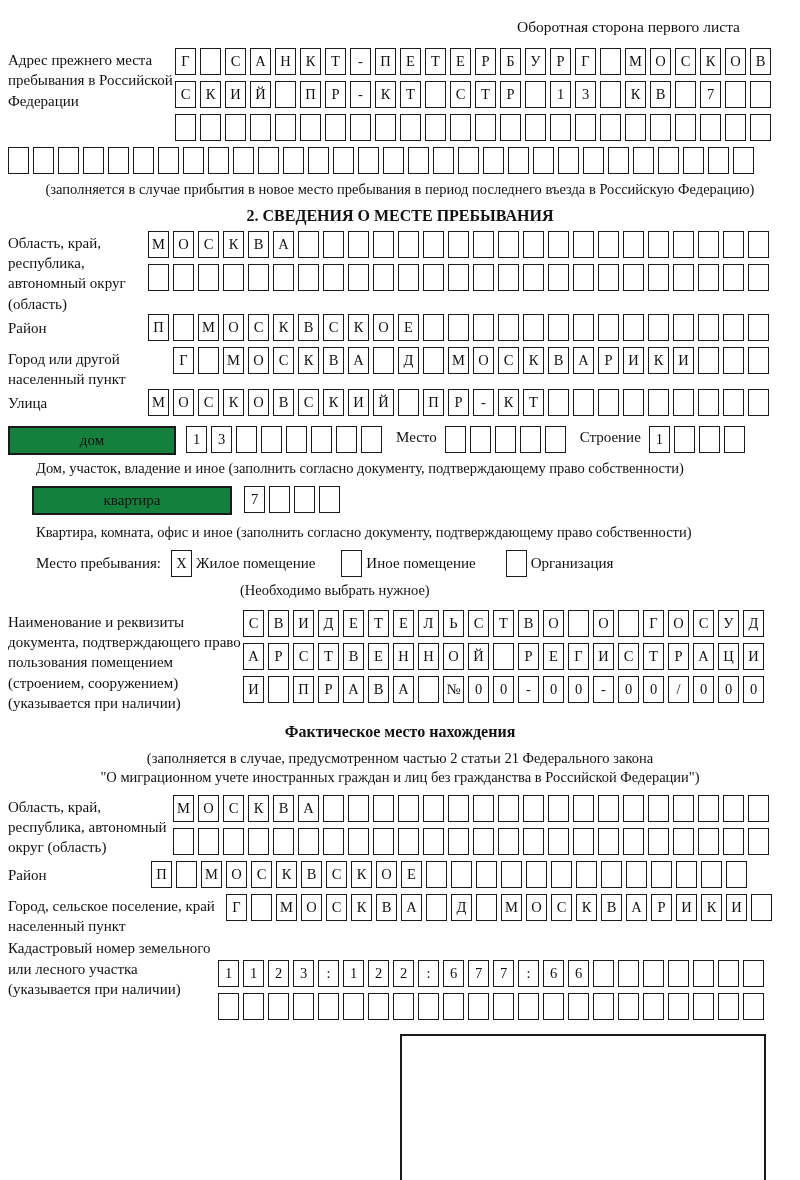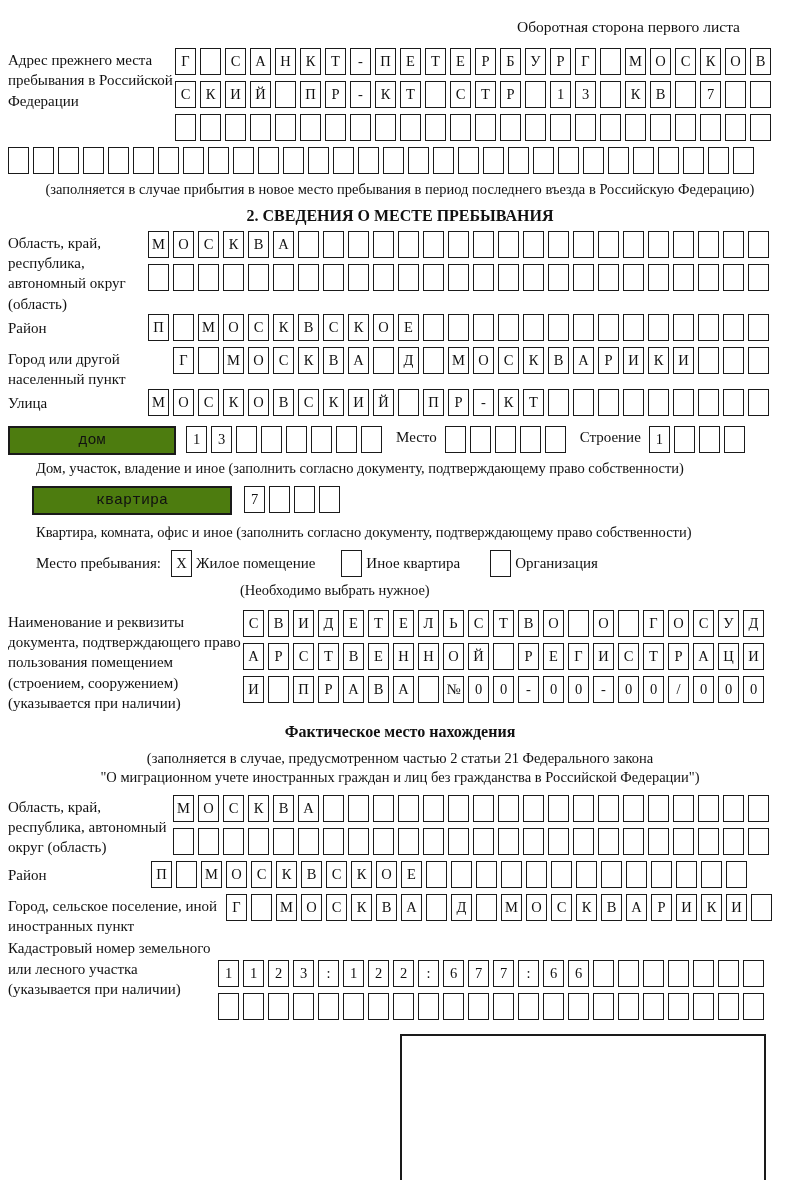--- a/index.html
+++ b/index.html
@@ -25,21 +25,21 @@
     margin-right:4px;
     display:inline-flex;align-items:center;justify-content:center;
     font-size:14.5px;flex:0 0 auto;background:#fff;
   }
   .caption{font-size:14.5px;line-height:1.3;}
   .center{text-align:center;}
   .h2{font-weight:bold;text-align:center;font-size:16px;}
   .wbox{
     box-sizing:border-box;border:2px solid #1a1a1a;height:29px;
     display:inline-flex;align-items:center;justify-content:center;
-    font-size:15px;flex:0 0 auto;background:#4d7c0f;font-family:Liberation Mono, monospace;
+    font-size:15px;flex:0 0 auto;background:#15803d;
   }
   .inline-lbl{padding:3px 8px 0 10px;white-space:nowrap;}
   .stamp-box{
     box-sizing:border-box;
     margin-left:392px;margin-top:8px;
     width:366px;height:170px;
     border:2px solid #1a1a1a;background:#fff;
   }
   .mt4{margin-top:4px;} .mt6{margin-top:6px;} .mt8{margin-top:8px;}
   .mt10{margin-top:10px;} .mt12{margin-top:12px;}
@@ -365,21 +365,21 @@
 
   <div class="flexrow mt8" style="align-items:center;">
     <div style="margin-left:28px;margin-right:10px;">Место пребывания:</div>
     <div class="cbrow" style="margin-bottom:0;">
         <span class="cb">X</span>
       </div>
     <div style="margin-right:26px;">Жилое помещение</div>
     <div class="cbrow" style="margin-bottom:0;">
         <span class="cb"></span>
       </div>
-    <div style="margin-right:30px;">Иное квартира</div>
+    <div style="margin-right:30px;">Иное помещение</div>
     <div class="cbrow" style="margin-bottom:0;">
         <span class="cb"></span>
       </div>
     <div>Организация</div>
   </div>
   <div class="caption mt4" style="margin-left:232px;">(Необходимо выбрать нужное)</div>
 
   <div class="flexrow mt10">
     <div class="lbl" style="width:235px;padding-top:2px;">Наименование и реквизиты документа, подтверждающего право пользования помещением (строением, сооружением) (указывается при наличии)</div>
     <div class="gridcol">
@@ -541,21 +541,21 @@
         <span class="cb"></span>
         <span class="cb"></span>
         <span class="cb"></span>
         <span class="cb"></span>
         <span class="cb"></span>
         <span class="cb"></span>
       </div>
   </div>
 
   <div class="flexrow">
-    <div class="lbl" style="width:218px;padding-top:2px;">Город, сельское поселение, иной иностранных пункт</div>
+    <div class="lbl" style="width:218px;padding-top:2px;">Город, сельское поселение, край населенный пункт</div>
     <div class="cbrow">
         <span class="cb">Г</span>
         <span class="cb"></span>
         <span class="cb">М</span>
         <span class="cb">О</span>
         <span class="cb">С</span>
         <span class="cb">К</span>
         <span class="cb">В</span>
         <span class="cb">А</span>
         <span class="cb"></span>

